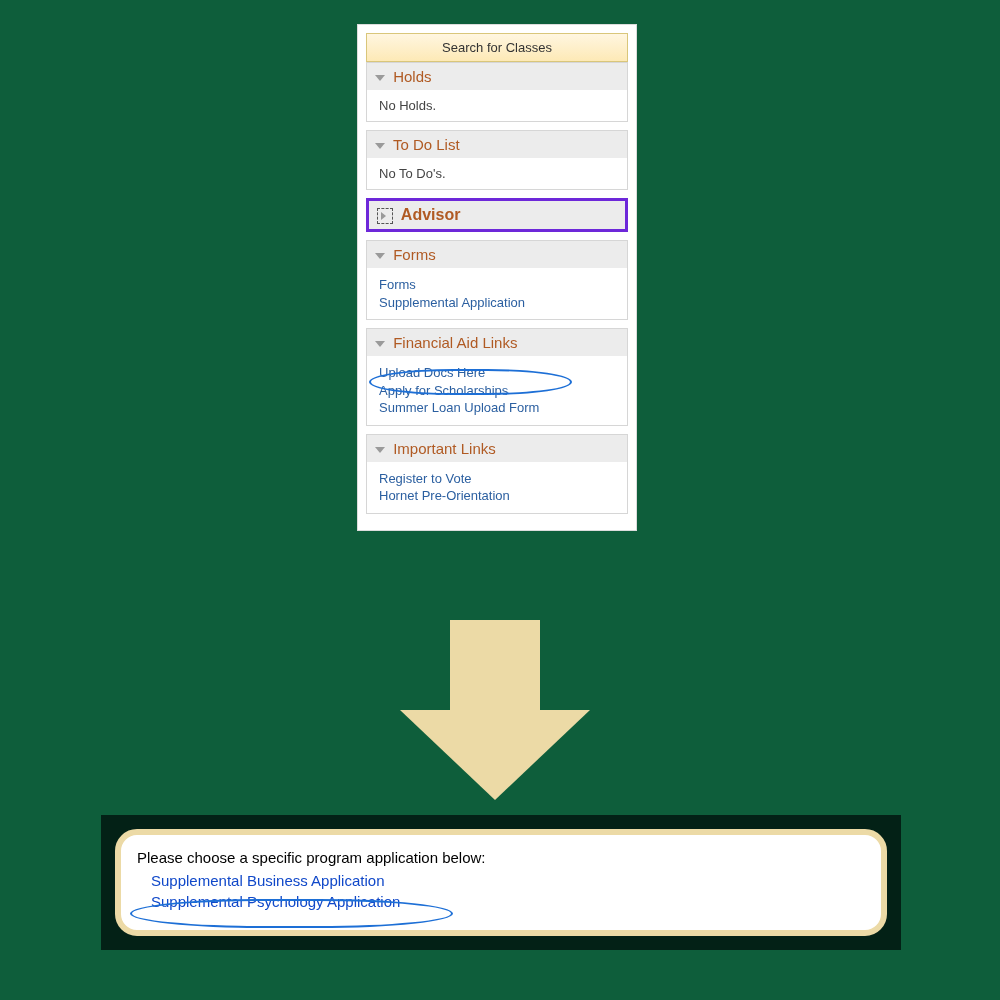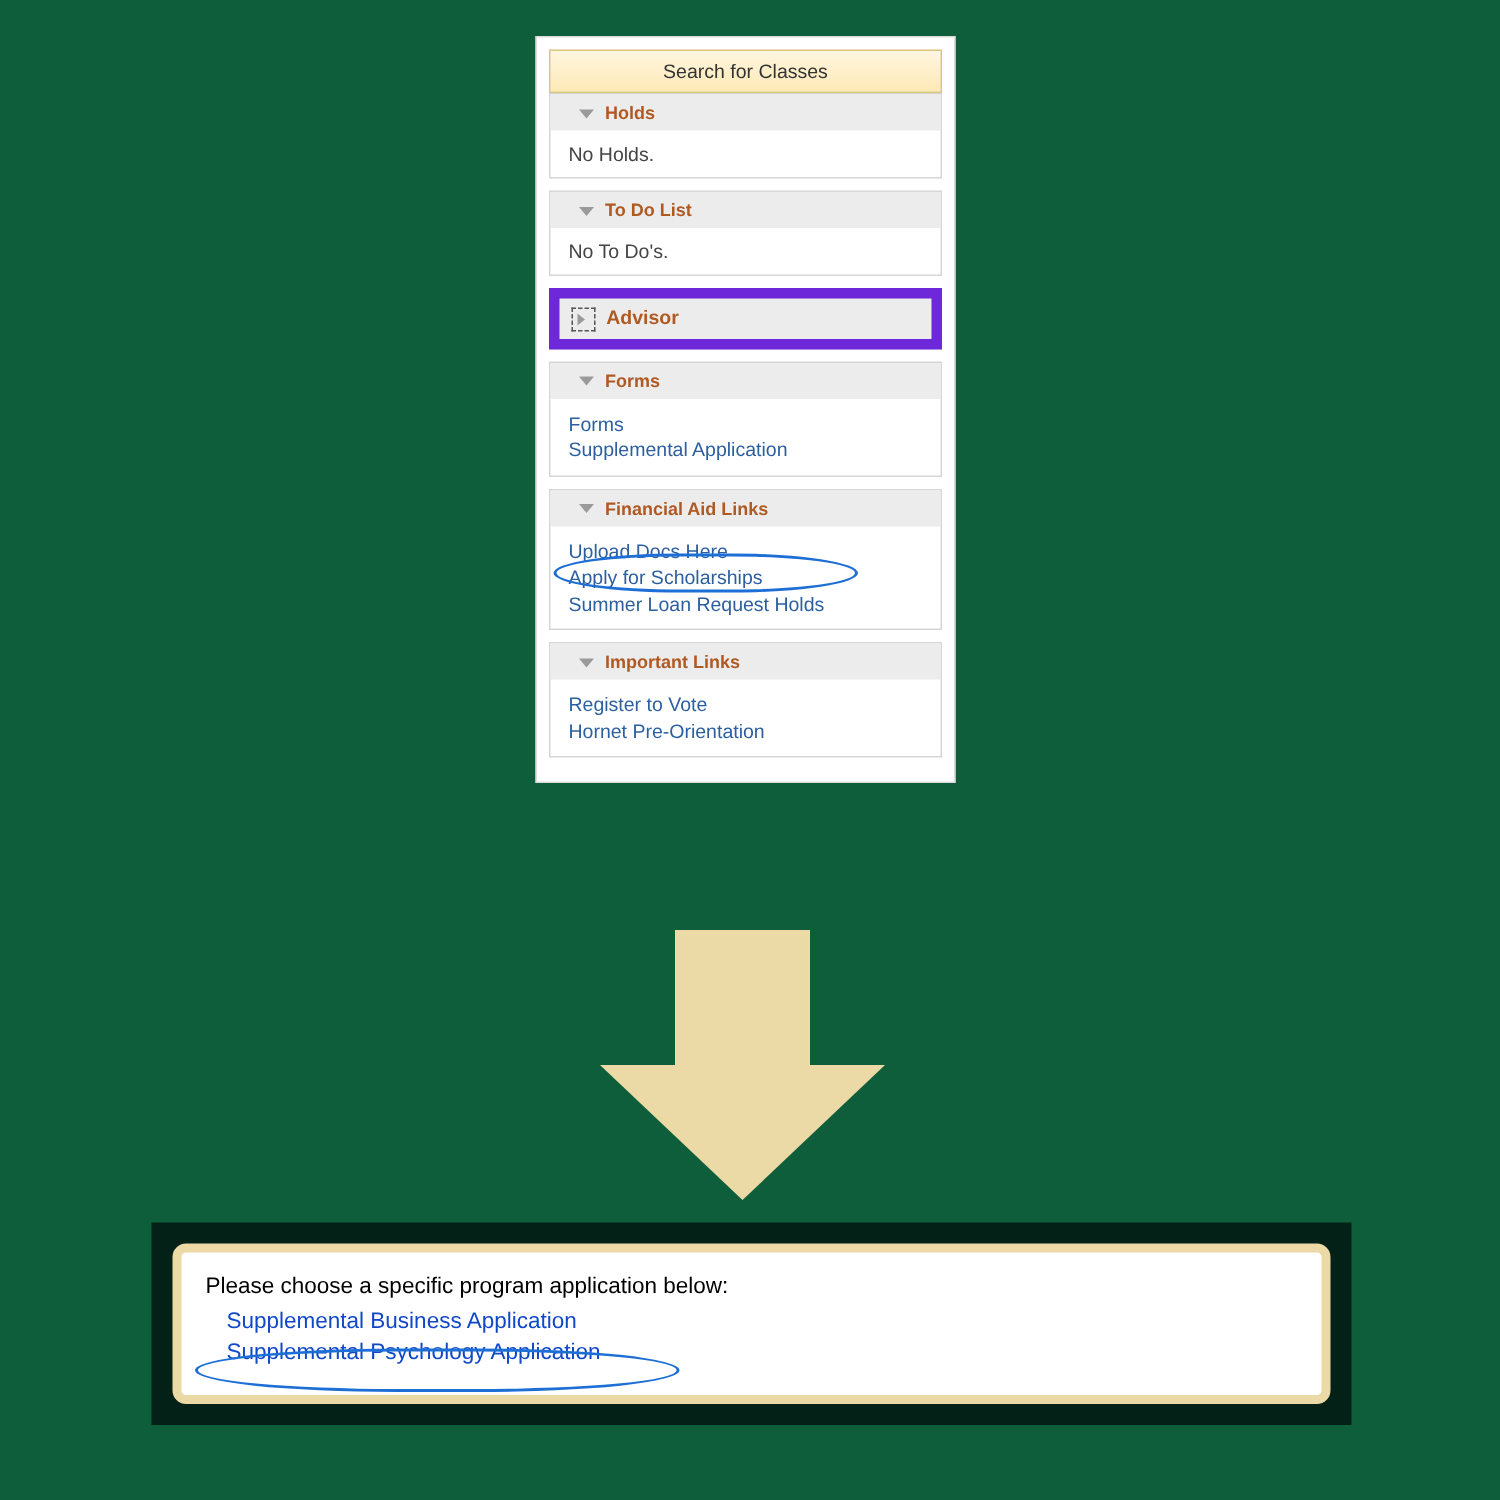--- a/index.html
+++ b/index.html
@@ -33,24 +33,24 @@
     text-align: center;
     font-size: 13px;
     cursor: pointer;
   }
   .box {
     border: 1px solid #d6d6d6;
     margin-bottom: 8px;
   }
   .box-header {
     background: #ececec;
-    padding: 5px 19px;
+    padding: 5px 8px;
     color: #b05a23;
-    font-weight: bold;
-    font-size: 12px;
+    font-weight: normal;
+    font-size: 15px;
   }
   .box-header .chev {
     display: inline-block;
     width: 0; height: 0;
     border-left: 5px solid transparent;
     border-right: 5px solid transparent;
     border-top: 6px solid #9a9a9a;
     margin-right: 4px;
     vertical-align: middle;
   }
@@ -58,27 +58,27 @@
     padding: 8px 12px;
     color: #444;
   }
   .box-body a {
     color: #2b5fa0;
     text-decoration: none;
     display: block;
     line-height: 1.35;
   }
   .advisor-bar {
-    border: 7px solid #6d28d9;
+    border: 3px solid #6d28d9;
     background: #ececec;
     padding: 5px 8px;
     margin-bottom: 8px;
     color: #b05a23;
     font-weight: bold;
-    font-size: 13px;
+    font-size: 16px;
   }
   .advisor-bar .dotbox {
     display: inline-block;
     width: 14px; height: 14px;
     border: 1px dashed #555;
     vertical-align: middle;
     margin-right: 4px;
     position: relative;
   }
   .advisor-bar .dotbox::after{
@@ -130,21 +130,21 @@
     top: 815px;
     left: 101px;
     width: 800px;
     background: #032116;
     padding: 14px;
     box-sizing: border-box;
   }
   .choice-inner {
     background: #fff;
     border: 6px solid #ecdaa6;
-    border-radius: 9px;
+    border-radius: 22px;
     padding: 14px 16px 18px 16px;
     box-sizing: border-box;
   }
   .choice-inner p {
     margin: 0 0 6px 0;
     font-size: 15px;
     color: #000;
   }
   .choice-inner a {
     display: block;
@@ -199,21 +199,21 @@
   </div>
 
   <div class="box">
     <div class="box-header">
       <span class="chev"></span>
       <span>Financial Aid Links</span>
     </div>
     <div class="box-body">
       <a>Upload Docs Here</a>
       <a>Apply for Scholarships</a>
-      <a>Summer Loan Request Holds</a>
+      <a>Summer Loan Upload Form</a>
     </div>
   </div>
 
   <div class="box">
     <div class="box-header">
       <span class="chev"></span>
       <span>Important Links</span>
     </div>
     <div class="box-body">
       <a>Register to Vote</a>

